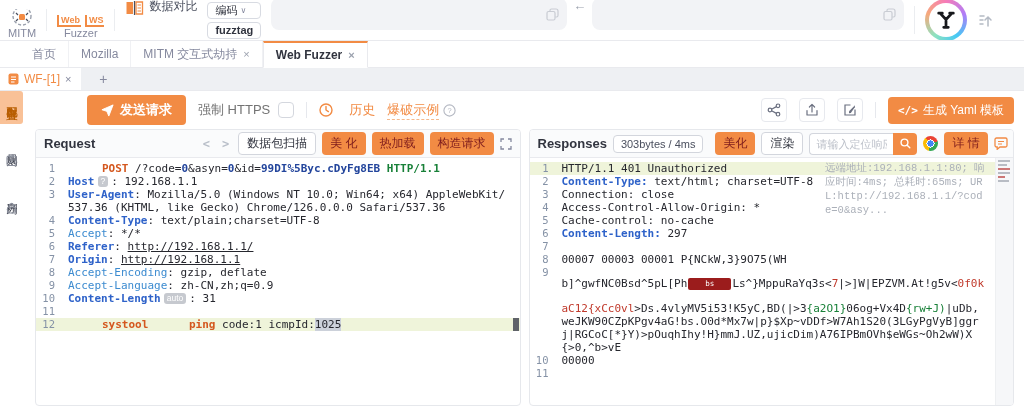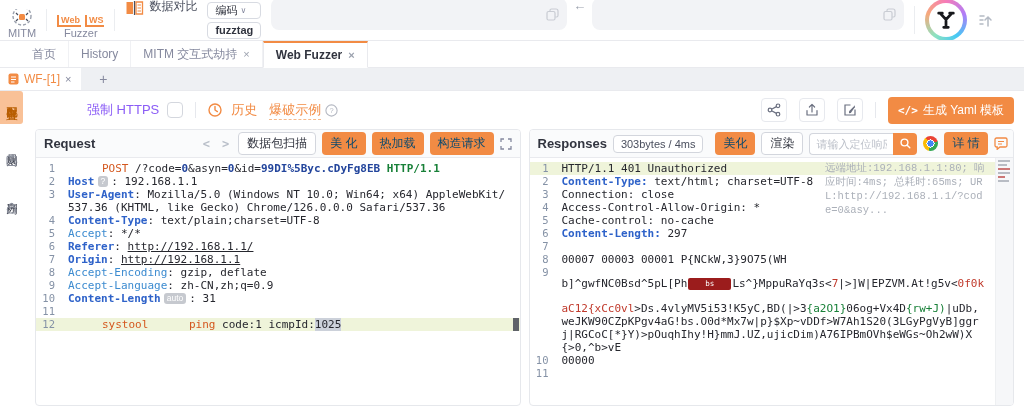--- a/index.html
+++ b/index.html
@@ -44,59 +44,59 @@
   .side-strip { width:23px; flex:0 0 23px; display:flex; flex-direction:column; align-items:stretch; gap:14px; padding-top:0; }
   .side-tab { display:flex; flex-direction:column; align-items:center; gap:5px; padding:7px 0 6px; cursor:pointer; }
   .side-tab .vlabel { writing-mode:vertical-rl; font-size:11px; letter-spacing:2px; color:#3f4350; }
   .side-tab.active { background:#f9c197; border-radius:0 3px 3px 0; }
   .side-tab.active .vlabel { color:#b85e00; font-weight:700; }
   .content { flex:1; display:flex; flex-direction:column; min-width:0; }
 
   
   .fuzzer-toolbar { height:38px; display:flex; align-items:center; gap:12px; padding:0 10px 0 64px; }
   .send-btn { background:#f28b44; color:#fff; border:none; border-radius:4px; font-size:13px; font-weight:700; padding:6px 14px; display:flex; align-items:center; gap:6px; cursor:pointer; font-family:inherit; }
-  .https-wrap { display:flex; align-items:center; gap:8px; font-size:13px; color:#8b5cf6; }
+  .https-wrap { display:flex; align-items:center; gap:8px; font-size:13px; color:#737373; }
   .checkbox { width:16px; height:16px; border:1px solid #d4d7de; border-radius:4px; background:#fff; cursor:pointer; }
   .v-sep { width:1px; height:16px; background:#e6e8ed; }
-  .history-link { display:flex; align-items:center; gap:9px; color:#f28b44; font-size:13px; cursor:pointer; }
+  .history-link { display:flex; align-items:center; gap:16px; color:#f28b44; font-size:13px; cursor:pointer; }
   .blast-link { display:flex; align-items:center; gap:4px; cursor:pointer; }
   .blast-text { color:#f28b44; font-size:13px; border-bottom:1px dashed #f5b98c; }
   .spacer { flex:1; }
   .ghost-btn { width:26px; height:24px; background:#fff; border:1px solid #e7e9ee; border-radius:4px; display:flex; align-items:center; justify-content:center; cursor:pointer; }
   .yaml-btn { background:#f28b44; color:#fff; border:none; border-radius:4px; font-size:12px; padding:5px 10px; display:flex; align-items:center; gap:5px; cursor:pointer; font-family:inherit; }
   .yaml-btn .code-ic { font-size:11px; font-weight:700; font-family:"DejaVu Sans Mono", monospace; }
 
   
   .editors { flex:1; display:flex; gap:8px; padding:0 10px 6px 12px; min-height:0; }
   .panel { flex:1 1 0; border:1px solid #e6e8ec; border-radius:4px; display:flex; flex-direction:column; min-width:0; overflow:hidden; background:#fff; }
   .panel-header { height:28px; flex:0 0 28px; background:#fafbfc; border-bottom:1px solid #e9eaee; display:flex; align-items:center; gap:6px; padding:0 8px; }
   .panel-title { font-size:13px; font-weight:700; color:#31343f; }
   .ph-spacer { flex:1; }
   .chev-btn { color:#b9bfc9; font-size:12px; font-weight:700; padding:0 3px; cursor:pointer; font-family:"DejaVu Sans Mono", monospace; }
   .btn-white { background:#fff; border:1px solid #d3d6dd; border-radius:4px; color:#31343f; font-size:12px; padding:2px 8px; cursor:pointer; font-family:inherit; white-space:nowrap; }
-  .btn-orange { background:#f28b44; border:none; border-radius:4px; color:#0c4a6e; font-size:12px; padding:3px 8px; cursor:pointer; font-family:inherit; white-space:nowrap; }
+  .btn-orange { background:#f28b44; border:none; border-radius:4px; color:#7f1d1d; font-size:12px; padding:3px 8px; cursor:pointer; font-family:inherit; white-space:nowrap; }
   .meta-badge { background:#fff; border:1px solid #d3d6dd; border-radius:4px; color:#4a4f5e; font-size:11px; padding:2px 7px; white-space:nowrap; }
   .search-group { display:flex; align-items:center; }
   .search-input { width:84px; height:22px; border:1px solid #d3d6dd; border-right:none; border-radius:4px 0 0 4px; font-size:11px; padding:0 6px; color:#31343f; font-family:inherit; outline:none; }
   .search-input::placeholder { color:#bcc0c9; }
   .search-btn { width:24px; height:22px; background:#f28b44; border:none; border-radius:0 4px 4px 0; display:flex; align-items:center; justify-content:center; cursor:pointer; }
   .chrome-icon { width:15px; height:15px; border-radius:50%; background:
       radial-gradient(circle at 50% 50%, #4285f4 0 29%, #fff 30% 38%, transparent 39%),
       conic-gradient(from -45deg, #ea4335 0 33%, #34a853 0 66%, #fbbc05 0 100%);
       flex:0 0 auto; cursor:pointer; }
 
   .editor-body { flex:1; position:relative; overflow:hidden; font-family:"DejaVu Sans Mono", monospace; font-size:11px; line-height:13px; padding-top:4px; color:#26272e; }
   .code-line { display:flex; }
   .code-line.hl { background:#eff4da; }
   .gutter { flex:0 0 32px; text-align:right; padding-right:13px; color:#8592a6; font-size:10.5px; }
   .code-content { flex:1; white-space:pre-wrap; word-break:break-all; padding-right:12px; min-height:13px; }
   .response .code-content { padding-right:28px; }
 
   .s-b { color:#26272e; }
-  .s-m { color:#d4571e; font-weight:400;padding-left:34px; }
+  .s-m { color:#d4571e; font-weight:700;padding-left:34px; }
   .s-k { color:#2e62c9; font-weight:700; }
   .s-kl { color:#3c8bd0; }
   .s-v { color:#188038; font-weight:700; }
   .s-nv { color:#23459c; font-weight:700; }
   .s-u { color:#26272e; text-decoration:underline; }
   .s-r { color:#c0392b; }
   .s-g { color:#188038; }
   .s-sel { color:#26272e; background:#ccd1da; }
   .s-badge { display:inline-block; background:#c6c9cf; color:#fff; border-radius:3px; font-size:8.5px; line-height:11px; padding:0 3px; margin:0 3px; vertical-align:1px; font-family:"Liberation Sans", sans-serif; }
   .s-ctrl { display:inline-block; background:#9b1c1c; color:#fff; font-size:7.5px; line-height:10px; padding:1px 17px; border-radius:2px; margin:12px 1px; vertical-align:1px; }
@@ -187,21 +187,21 @@
           <path d="M11 15V6 M8 9l3-3 3 3 M3 5h4 M3 9h3 M3 13h3" stroke="#b4bac4" stroke-width="1.5" fill="none" stroke-linecap="round"></path>
         </svg>
     </span>
   </header>
 
   <nav class="tabbar-primary" id="primary-tabs">
       <div class="tabp">
         <span>首页</span>
       </div>
       <div class="tabp">
-        <span>History</span>
+        <span>Mozilla</span>
       </div>
       <div class="tabp">
         <span>MITM 交互式劫持</span>
         <span class="x">×</span>
       </div>
       <div class="tabp active">
         <span>Web Fuzzer</span>
         <span class="x">×</span>
       </div>
     </nav>
@@ -251,20 +251,28 @@
               <rect x="1.5" y="5" width="8" height="6" rx="1.2" fill="none" stroke="currentColor" stroke-width="1.1"></rect>
               <path d="M3.5 5V3.5a2 2 0 0 1 4 0V5" fill="none" stroke="currentColor" stroke-width="1.1"></path>
             </svg>
           </span>
         </div>
       </aside>
 
     <section class="content">
 
       <div class="fuzzer-toolbar">
+        <button class="send-btn">
+          <span>
+            <svg width="13" height="13" viewBox="0 0 14 14">
+                <path d="M1 6.2L13 1 8.4 13 6.3 7.9 1 6.2z M6.3 7.9L13 1" fill="#fff" stroke="#fff" stroke-width="1" stroke-linejoin="round"></path>
+              </svg>
+          </span>
+          <span>发送请求</span>
+        </button>
         <span class="https-wrap">
           <span>强制 HTTPS</span>
           <span class="checkbox"></span>
         </span>
         <div class="v-sep"></div>
         <div class="history-link">
           <span>
             <svg width="14" height="14" viewBox="0 0 14 14">
                 <circle cx="7" cy="7" r="6" fill="none" stroke="#f28b44" stroke-width="1.4"></circle>
                 <path d="M7 3.5V7l2.4 1.6" stroke="#f28b44" stroke-width="1.4" fill="none" stroke-linecap="round"></path>

